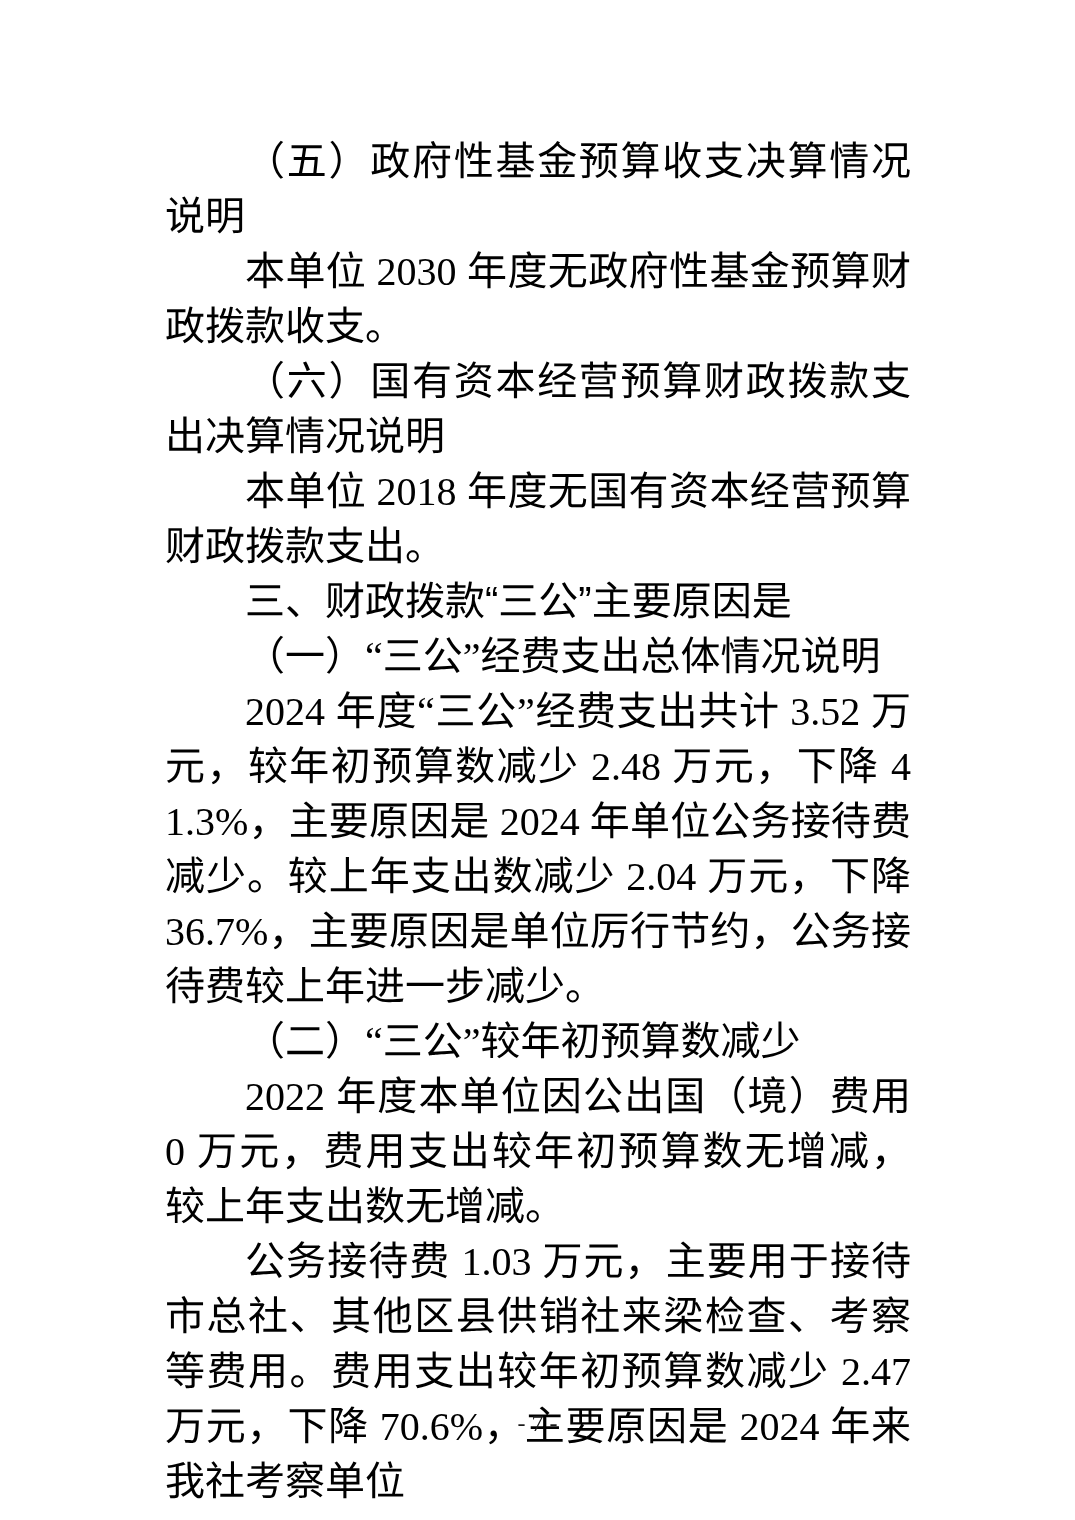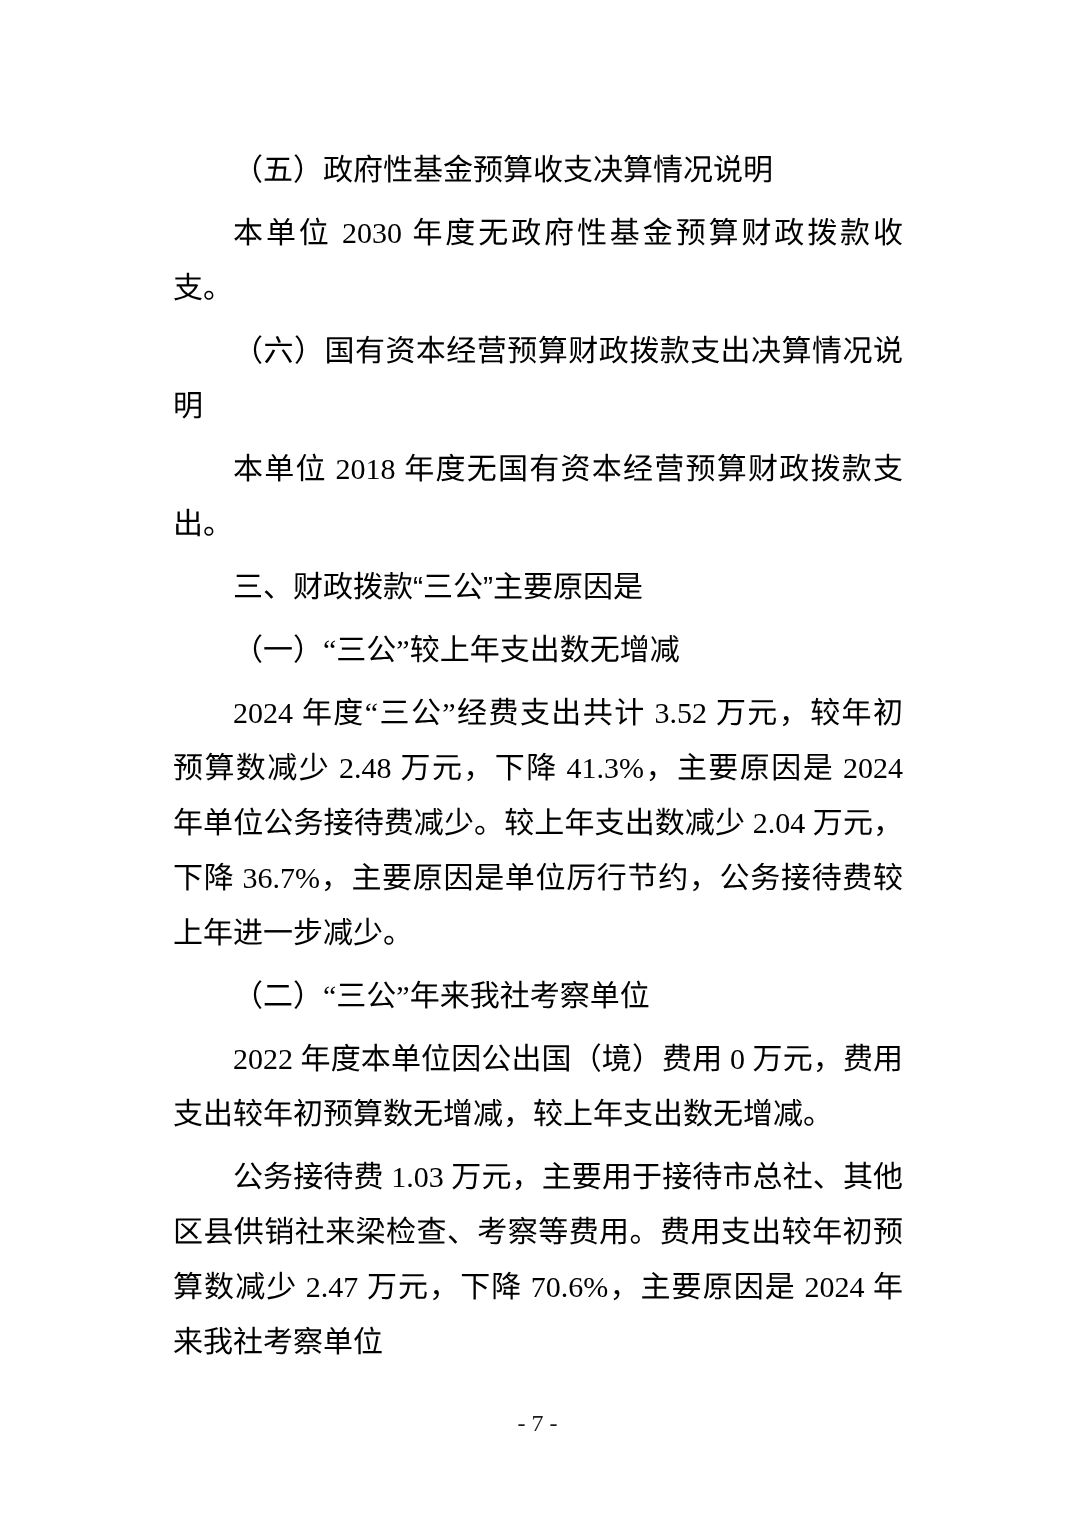--- a/index.html
+++ b/index.html
@@ -20,23 +20,23 @@
   }
   .content {
     position: absolute;
     left: 165px;
     top: 134px;
     width: 746px;
   }
   .content p,
   .content h2,
   .content h3 {
-    margin: 8px;
+    margin: 0;
     padding: 0;
-    font-size: 30px;
+    font-size: 40px;
     line-height: 55px;
     font-weight: normal;
     text-align: justify;
     text-justify: inter-character;
     word-break: break-all;
     overflow-wrap: break-word;
   }
   
   .para {
     text-indent: 2em;
@@ -78,25 +78,25 @@
     <h3 class="h-kai">（五）政府性基金预算收支决算情况说明</h3>
 
     <p class="para">本单位 2030 年度无政府性基金预算财政拨款收支。</p>
 
     <h3 class="h-kai">（六）国有资本经营预算财政拨款支出决算情况说明</h3>
 
     <p class="para">本单位 2018 年度无国有资本经营预算财政拨款支出。</p>
 
     <h2 class="h-hei">三、财政拨款“三公”主要原因是</h2>
 
-    <h3 class="h-kai">（一）“三公”较上年支出数无增减</h3>
+    <h3 class="h-kai">（一）“三公”经费支出总体情况说明</h3>
 
     <p class="para">2024 年度“三公”经费支出共计 3.52 万元，较年初预算数减少 2.48 万元，下降 41.3%，主要原因是 2024 年单位公务接待费减少。较上年支出数减少 2.04 万元，下降 36.7%，主要原因是单位厉行节约，公务接待费较上年进一步减少。</p>
 
-    <h3 class="h-kai">（二）“三公”年来我社考察单位</h3>
+    <h3 class="h-kai">（二）“三公”较年初预算数减少</h3>
 
     <p class="para">2022 年度本单位因公出国（境）费用 0 万元，费用支出较年初预算数无增减，较上年支出数无增减。</p>
 
 
 
     <p class="para">公务接待费 1.03 万元，主要用于接待市总社、其他区县供销社来梁检查、考察等费用。费用支出较年初预算数减少 2.47 万元，下降 70.6%，主要原因是 2024 年来我社考察单位</p>
 
   </div>
 
   <div class="footer">

